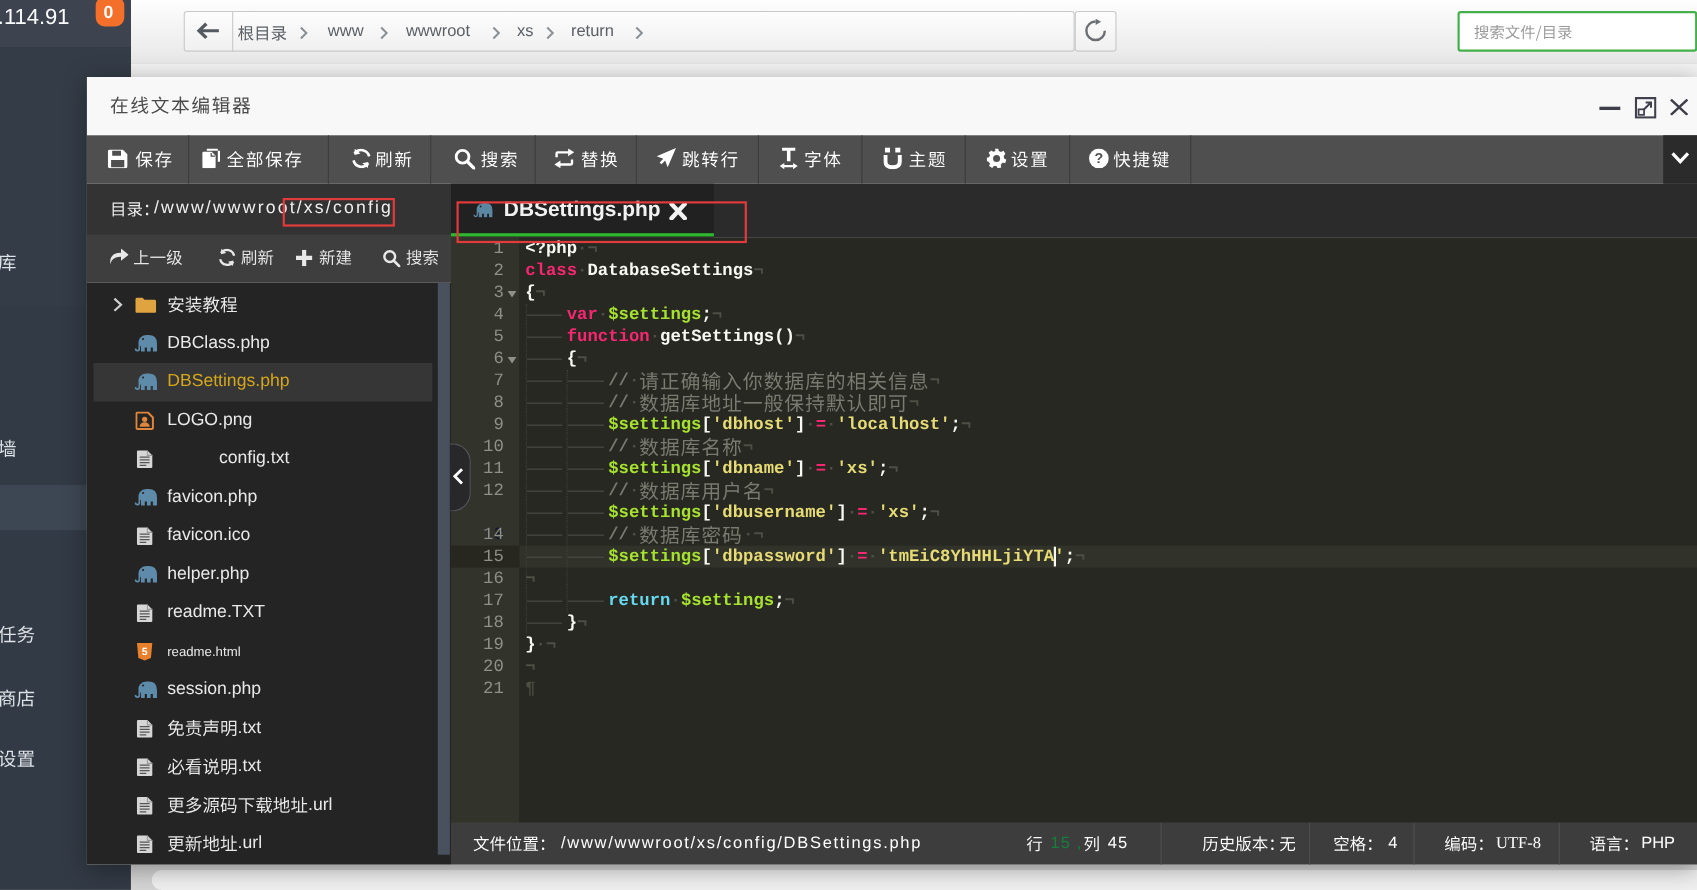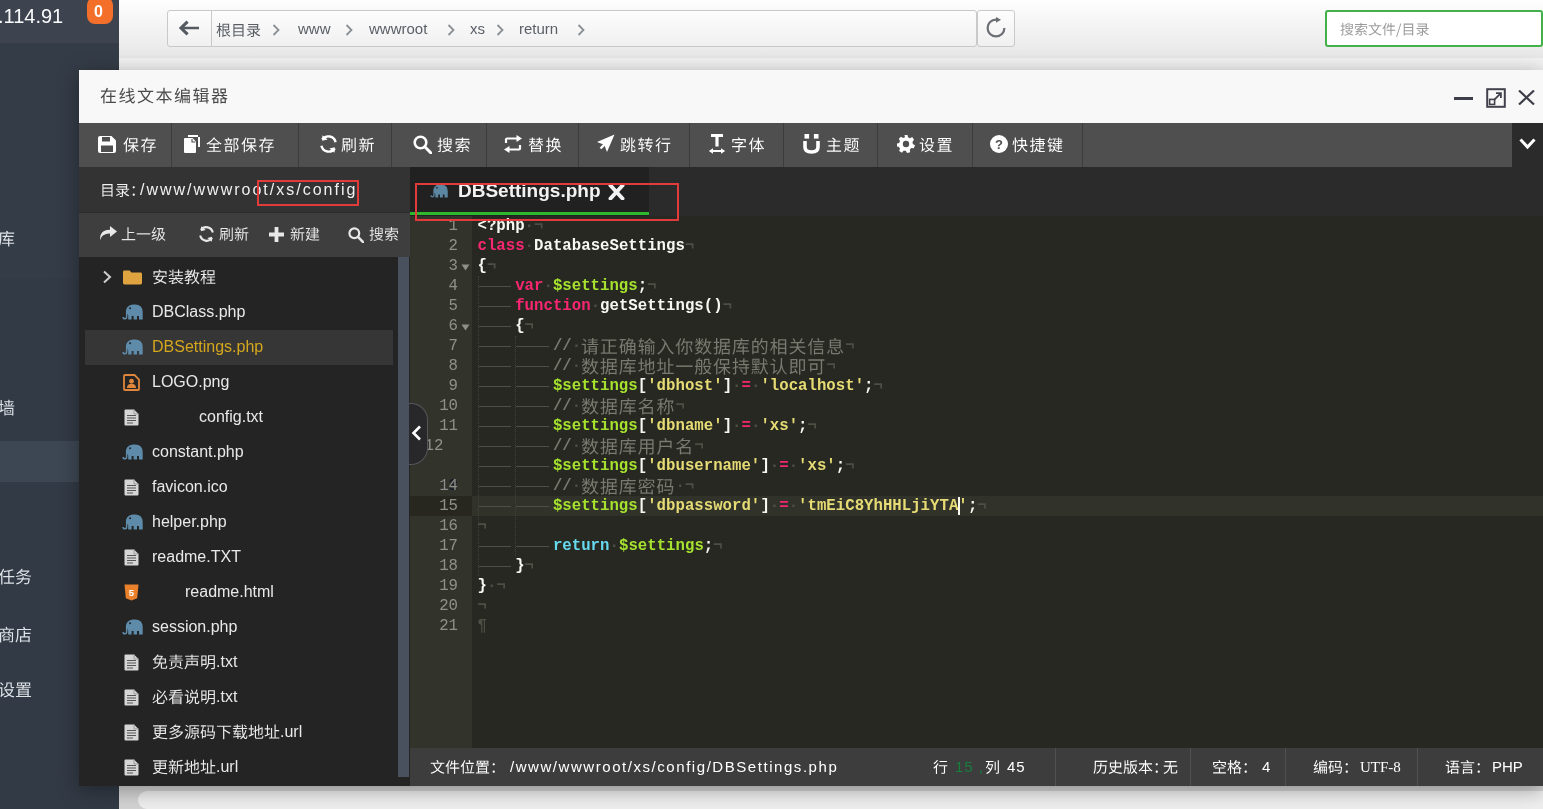--- a/index.html
+++ b/index.html
@@ -393,21 +393,21 @@
 <svg style="position:absolute;left:124px;top:408.5px" width="15" height="17" viewBox="0 0 15 17">
     <path d="M0.5 1.5 Q0.5 0.5 1.5 0.5 L10 0.5 L14.5 5 L14.5 15.5 Q14.5 16.5 13.5 16.5 L1.5 16.5 Q0.5 16.5 0.5 15.5 Z" fill="#d6d6d6"></path>
     <path d="M10 0.5 L10 5 L14.5 5" fill="none" stroke="#9a9a9a" stroke-width="1"></path>
     <path d="M3 6.5 L12 6.5 M3 9 L12 9 M3 11.5 L12 11.5 M3 14 L9 14" stroke="#555" stroke-width="1.2"></path>
   </svg>
 <div style="position:absolute;left:152px;top:405.0px;font-family:'Liberation Sans',sans-serif;font-size:16px;color:#e9e9e9;line-height:24px;white-space:pre;margin-left:47px;">config.txt</div>
 <svg style="position:absolute;left:122px;top:444px" width="21" height="16" viewBox="0 0 21 16">
     <path d="M5.2 3.2 Q7.4 0.5 11 0.5 L13 0.5 Q20.7 0.5 20.7 8.2 L20.7 15.6 L17 15.6 L17 12 L15 12 L15 15.6 L11.6 15.6 L11.6 12 L9.6 12 L9.6 15.6 L6.2 15.6 L6.2 11.7 Q6.2 10.7 5.4 10.1 L5.4 13 Q5.4 15.5 3 15.5 Q0.4 15.5 0.4 12.9 L1.9 12.9 Q1.9 14 2.9 14 Q3.9 14 3.9 12.8 L3.9 7 Q3.9 5.1 5.2 3.2 Z" fill="#5f8baa"></path>
     <circle cx="8.1" cy="4.2" r="1" fill="#242424"></circle>
   </svg>
-<div style="position:absolute;left:152px;top:440.0px;font-family:'Liberation Sans',sans-serif;font-size:16px;color:#e9e9e9;line-height:24px;white-space:pre;">constant.php</div>
+<div style="position:absolute;left:152px;top:440.0px;font-family:'Liberation Sans',sans-serif;font-size:16px;color:#e9e9e9;line-height:24px;white-space:pre;">favicon.php</div>
 <svg style="position:absolute;left:124px;top:478.5px" width="15" height="17" viewBox="0 0 15 17">
     <path d="M0.5 1.5 Q0.5 0.5 1.5 0.5 L10 0.5 L14.5 5 L14.5 15.5 Q14.5 16.5 13.5 16.5 L1.5 16.5 Q0.5 16.5 0.5 15.5 Z" fill="#d6d6d6"></path>
     <path d="M10 0.5 L10 5 L14.5 5" fill="none" stroke="#9a9a9a" stroke-width="1"></path>
     <path d="M3 6.5 L12 6.5 M3 9 L12 9 M3 11.5 L12 11.5 M3 14 L9 14" stroke="#555" stroke-width="1.2"></path>
   </svg>
 <div style="position:absolute;left:152px;top:475.0px;font-family:'Liberation Sans',sans-serif;font-size:16px;color:#e9e9e9;line-height:24px;white-space:pre;">favicon.ico</div>
 <svg style="position:absolute;left:122px;top:514px" width="21" height="16" viewBox="0 0 21 16">
     <path d="M5.2 3.2 Q7.4 0.5 11 0.5 L13 0.5 Q20.7 0.5 20.7 8.2 L20.7 15.6 L17 15.6 L17 12 L15 12 L15 15.6 L11.6 15.6 L11.6 12 L9.6 12 L9.6 15.6 L6.2 15.6 L6.2 11.7 Q6.2 10.7 5.4 10.1 L5.4 13 Q5.4 15.5 3 15.5 Q0.4 15.5 0.4 12.9 L1.9 12.9 Q1.9 14 2.9 14 Q3.9 14 3.9 12.8 L3.9 7 Q3.9 5.1 5.2 3.2 Z" fill="#5f8baa"></path>
     <circle cx="8.1" cy="4.2" r="1" fill="#242424"></circle>
   </svg>
@@ -415,21 +415,21 @@
 <svg style="position:absolute;left:124px;top:548.5px" width="15" height="17" viewBox="0 0 15 17">
     <path d="M0.5 1.5 Q0.5 0.5 1.5 0.5 L10 0.5 L14.5 5 L14.5 15.5 Q14.5 16.5 13.5 16.5 L1.5 16.5 Q0.5 16.5 0.5 15.5 Z" fill="#d6d6d6"></path>
     <path d="M10 0.5 L10 5 L14.5 5" fill="none" stroke="#9a9a9a" stroke-width="1"></path>
     <path d="M3 6.5 L12 6.5 M3 9 L12 9 M3 11.5 L12 11.5 M3 14 L9 14" stroke="#555" stroke-width="1.2"></path>
   </svg>
 <div style="position:absolute;left:152px;top:545.0px;font-family:'Liberation Sans',sans-serif;font-size:16px;color:#e9e9e9;line-height:24px;white-space:pre;">readme.TXT</div>
 <svg style="position:absolute;left:124px;top:583.5px" width="15" height="17" viewBox="0 0 15 17">
     <path d="M0.5 0.5 L14.5 0.5 L13.2 14.2 L7.5 16.4 L1.8 14.2 Z" fill="#e8802c"></path>
     <text x="7.5" y="11.5" text-anchor="middle" font-family="Liberation Sans" font-size="9.5" font-weight="bold" fill="#fff">5</text>
   </svg>
-<div style="position:absolute;left:152px;top:580.0px;font-family:'Liberation Sans',sans-serif;font-size:16px;color:#e9e9e9;line-height:24px;white-space:pre;margin-left:33px;">readme.html</div>
+<div style="position:absolute;left:152px;top:580.0px;font-family:'Liberation Sans',sans-serif;font-size:12px;color:#e9e9e9;line-height:24px;white-space:pre;">readme.html</div>
 <svg style="position:absolute;left:122px;top:619px" width="21" height="16" viewBox="0 0 21 16">
     <path d="M5.2 3.2 Q7.4 0.5 11 0.5 L13 0.5 Q20.7 0.5 20.7 8.2 L20.7 15.6 L17 15.6 L17 12 L15 12 L15 15.6 L11.6 15.6 L11.6 12 L9.6 12 L9.6 15.6 L6.2 15.6 L6.2 11.7 Q6.2 10.7 5.4 10.1 L5.4 13 Q5.4 15.5 3 15.5 Q0.4 15.5 0.4 12.9 L1.9 12.9 Q1.9 14 2.9 14 Q3.9 14 3.9 12.8 L3.9 7 Q3.9 5.1 5.2 3.2 Z" fill="#5f8baa"></path>
     <circle cx="8.1" cy="4.2" r="1" fill="#242424"></circle>
   </svg>
 <div style="position:absolute;left:152px;top:615.0px;font-family:'Liberation Sans',sans-serif;font-size:16px;color:#e9e9e9;line-height:24px;white-space:pre;">session.php</div>
 <svg style="position:absolute;left:124px;top:653.5px" width="15" height="17" viewBox="0 0 15 17">
     <path d="M0.5 1.5 Q0.5 0.5 1.5 0.5 L10 0.5 L14.5 5 L14.5 15.5 Q14.5 16.5 13.5 16.5 L1.5 16.5 Q0.5 16.5 0.5 15.5 Z" fill="#d6d6d6"></path>
     <path d="M10 0.5 L10 5 L14.5 5" fill="none" stroke="#9a9a9a" stroke-width="1"></path>
     <path d="M3 6.5 L12 6.5 M3 9 L12 9 M3 11.5 L12 11.5 M3 14 L9 14" stroke="#555" stroke-width="1.2"></path>
   </svg>
@@ -501,21 +501,21 @@
 <div style="position:absolute;left:410px;top:236px;width:48px;text-align:right;font-family:'Liberation Mono',monospace;font-size:15.7px;line-height:20px;color:#8f908a;">2</div>
 <div style="position:absolute;left:410px;top:256px;width:48px;text-align:right;font-family:'Liberation Mono',monospace;font-size:15.7px;line-height:20px;color:#8f908a;">3</div>
 <div style="position:absolute;left:410px;top:276px;width:48px;text-align:right;font-family:'Liberation Mono',monospace;font-size:15.7px;line-height:20px;color:#8f908a;">4</div>
 <div style="position:absolute;left:410px;top:296px;width:48px;text-align:right;font-family:'Liberation Mono',monospace;font-size:15.7px;line-height:20px;color:#8f908a;">5</div>
 <div style="position:absolute;left:410px;top:316px;width:48px;text-align:right;font-family:'Liberation Mono',monospace;font-size:15.7px;line-height:20px;color:#8f908a;">6</div>
 <div style="position:absolute;left:410px;top:336px;width:48px;text-align:right;font-family:'Liberation Mono',monospace;font-size:15.7px;line-height:20px;color:#8f908a;">7</div>
 <div style="position:absolute;left:410px;top:356px;width:48px;text-align:right;font-family:'Liberation Mono',monospace;font-size:15.7px;line-height:20px;color:#8f908a;">8</div>
 <div style="position:absolute;left:410px;top:376px;width:48px;text-align:right;font-family:'Liberation Mono',monospace;font-size:15.7px;line-height:20px;color:#8f908a;">9</div>
 <div style="position:absolute;left:410px;top:396px;width:48px;text-align:right;font-family:'Liberation Mono',monospace;font-size:15.7px;line-height:20px;color:#8f908a;">10</div>
 <div style="position:absolute;left:410px;top:416px;width:48px;text-align:right;font-family:'Liberation Mono',monospace;font-size:15.7px;line-height:20px;color:#8f908a;">11</div>
-<div style="position:absolute;left:410px;top:436px;width:48px;text-align:center;font-family:'Liberation Mono',monospace;font-size:15.7px;line-height:20px;color:#8f908a;">12</div>
+<div style="position:absolute;left:410px;top:436px;width:48px;text-align:right;font-family:'Liberation Mono',monospace;font-size:15.7px;line-height:20px;color:#8f908a;">12</div>
 <div style="position:absolute;left:410px;top:456px;width:48px;text-align:right;font-family:'Liberation Mono',monospace;font-size:15.7px;line-height:20px;color:#0f172a;margin-top:20px;">13</div>
 <div style="position:absolute;left:410px;top:476px;width:48px;text-align:right;font-family:'Liberation Mono',monospace;font-size:15.7px;line-height:20px;color:#8f908a;">14</div>
 <div style="position:absolute;left:410px;top:496px;width:48px;text-align:right;font-family:'Liberation Mono',monospace;font-size:15.7px;line-height:20px;color:#8f908a;">15</div>
 <div style="position:absolute;left:410px;top:516px;width:48px;text-align:right;font-family:'Liberation Mono',monospace;font-size:15.7px;line-height:20px;color:#8f908a;">16</div>
 <div style="position:absolute;left:410px;top:536px;width:48px;text-align:right;font-family:'Liberation Mono',monospace;font-size:15.7px;line-height:20px;color:#8f908a;">17</div>
 <div style="position:absolute;left:410px;top:556px;width:48px;text-align:right;font-family:'Liberation Mono',monospace;font-size:15.7px;line-height:20px;color:#8f908a;">18</div>
 <div style="position:absolute;left:410px;top:576px;width:48px;text-align:right;font-family:'Liberation Mono',monospace;font-size:15.7px;line-height:20px;color:#8f908a;">19</div>
 <div style="position:absolute;left:410px;top:596px;width:48px;text-align:right;font-family:'Liberation Mono',monospace;font-size:15.7px;line-height:20px;color:#8f908a;">20</div>
 <div style="position:absolute;left:410px;top:616px;width:48px;text-align:right;font-family:'Liberation Mono',monospace;font-size:15.7px;line-height:20px;color:#8f908a;">21</div>
 <svg style="position:absolute;left:461px;top:264px" width="9" height="7" viewBox="0 0 9 7">

